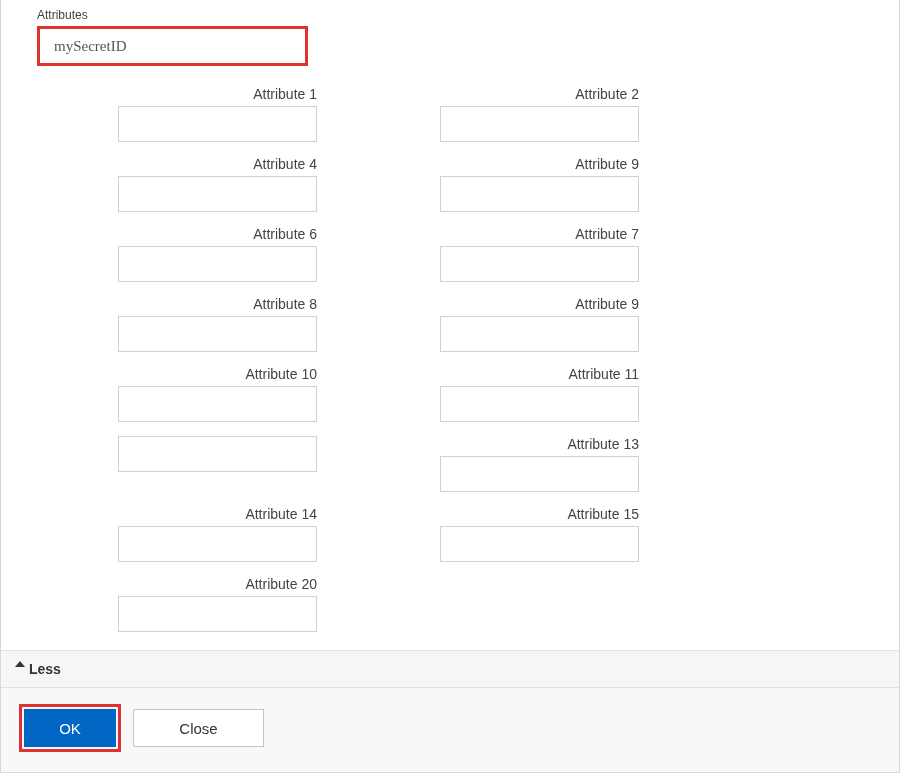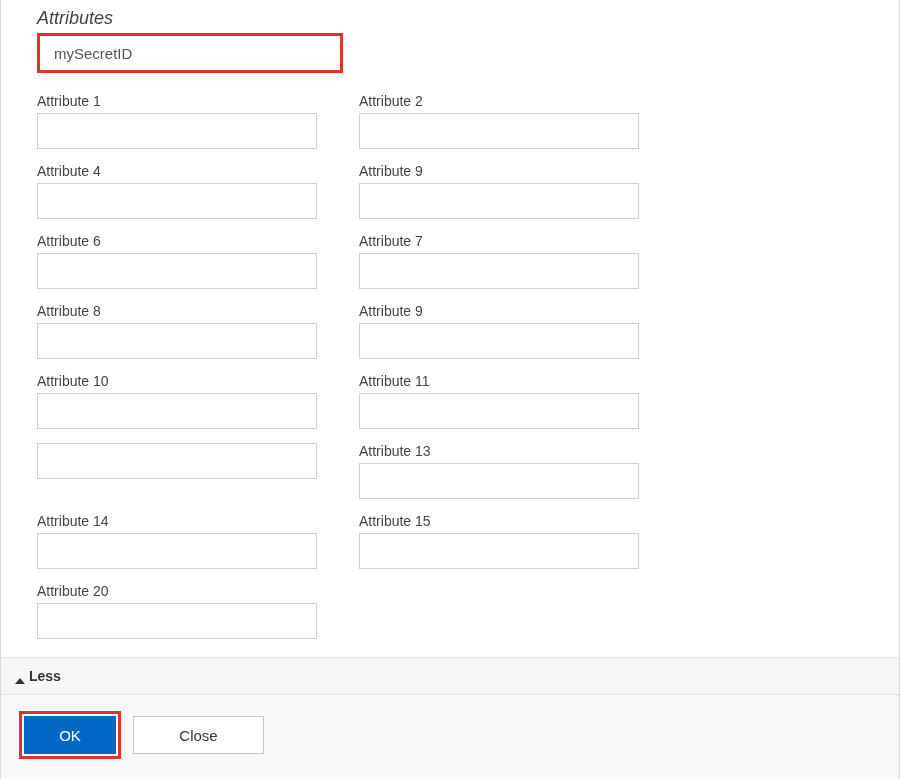--- a/index.html
+++ b/index.html
@@ -1,25 +1,25 @@
 <!DOCTYPE html>
 <html><head>
 <meta charset="utf-8">
 <style>
   * { box-sizing: border-box; margin: 0; padding: 0; }
   html, body { width: 900px; height: 779px; font-family: "Segoe UI", Arial, sans-serif; background: #fff; color: #333; font-size: 14px; }
   .panel { border: 1px solid #d8d8d8; border-top: none; width: 900px; }
   .content { padding: 8px 18px 18px 36px; }
-  .section-label { color: #444; font-size: 18px; margin-bottom: 4px; font-style: italic; }
-  .highlight-box { border: 3px solid #e03131; width: 306px; height: 40px; display: flex; align-items: center; padding-left: 14px; color: #555; font-size: 15px; margin-bottom: 20px; }
+  .section-label { color: #444; font-size: 12px; margin-bottom: 4px; }
+  .highlight-box { border: 3px solid #e03131; width: 271px; height: 40px; display: flex; align-items: center; padding-left: 14px; color: #555; font-size: 15px; margin-bottom: 20px; font-family: Liberation Serif, serif; }
   .grid { display: grid; grid-template-columns: 280px 280px; column-gap: 42px; row-gap: 14px; }
-  .field { display: flex; flex-direction: column; gap: 4px; }
+  .field { display: flex; flex-direction: column; gap: 4px; align-items: flex-end; }
   .field-label { color: #444; font-size: 14px; }
   .field-input { height: 36px; border: 1px solid #d0d0d0; background: #fff; padding: 0 8px; font-size: 14px; }
-  .less-bar { background: #f5f6f8; border-top: 1px solid #e2e2e2; padding: 10px 14px; display: flex; align-items: flex-end; gap: 4px; color: #333; font-weight: 600; font-size: 14px; cursor: pointer; }
+  .less-bar { background: #f5f6f8; border-top: 1px solid #e2e2e2; padding: 10px 14px; display: flex; align-items: flex-start; gap: 4px; color: #333; font-weight: 600; font-size: 14px; cursor: pointer; }
   .less-bar .tri { width: 0; height: 0; border-left: 5px solid transparent; border-right: 5px solid transparent; border-bottom: 6px solid #333; }
   .footer-bar { background: #f7f8f9; border-top: 1px solid #e2e2e2; padding: 16px 18px 20px 18px; display: flex; gap: 12px; align-items: center; }
   .ok-wrap { border: 3px solid #e03131; padding: 2px; display: inline-block; }
   .btn { height: 38px; min-width: 92px; display: inline-flex; align-items: center; justify-content: center; font-size: 15px; cursor: pointer; }
   .btn-primary { background: #0067c5; color: #fff; border: none; }
   .btn-secondary { background: #fff; color: #333; border: 1px solid #c6c6c6; width: 131px; }
 </style>
 </head>
 <body>
 

